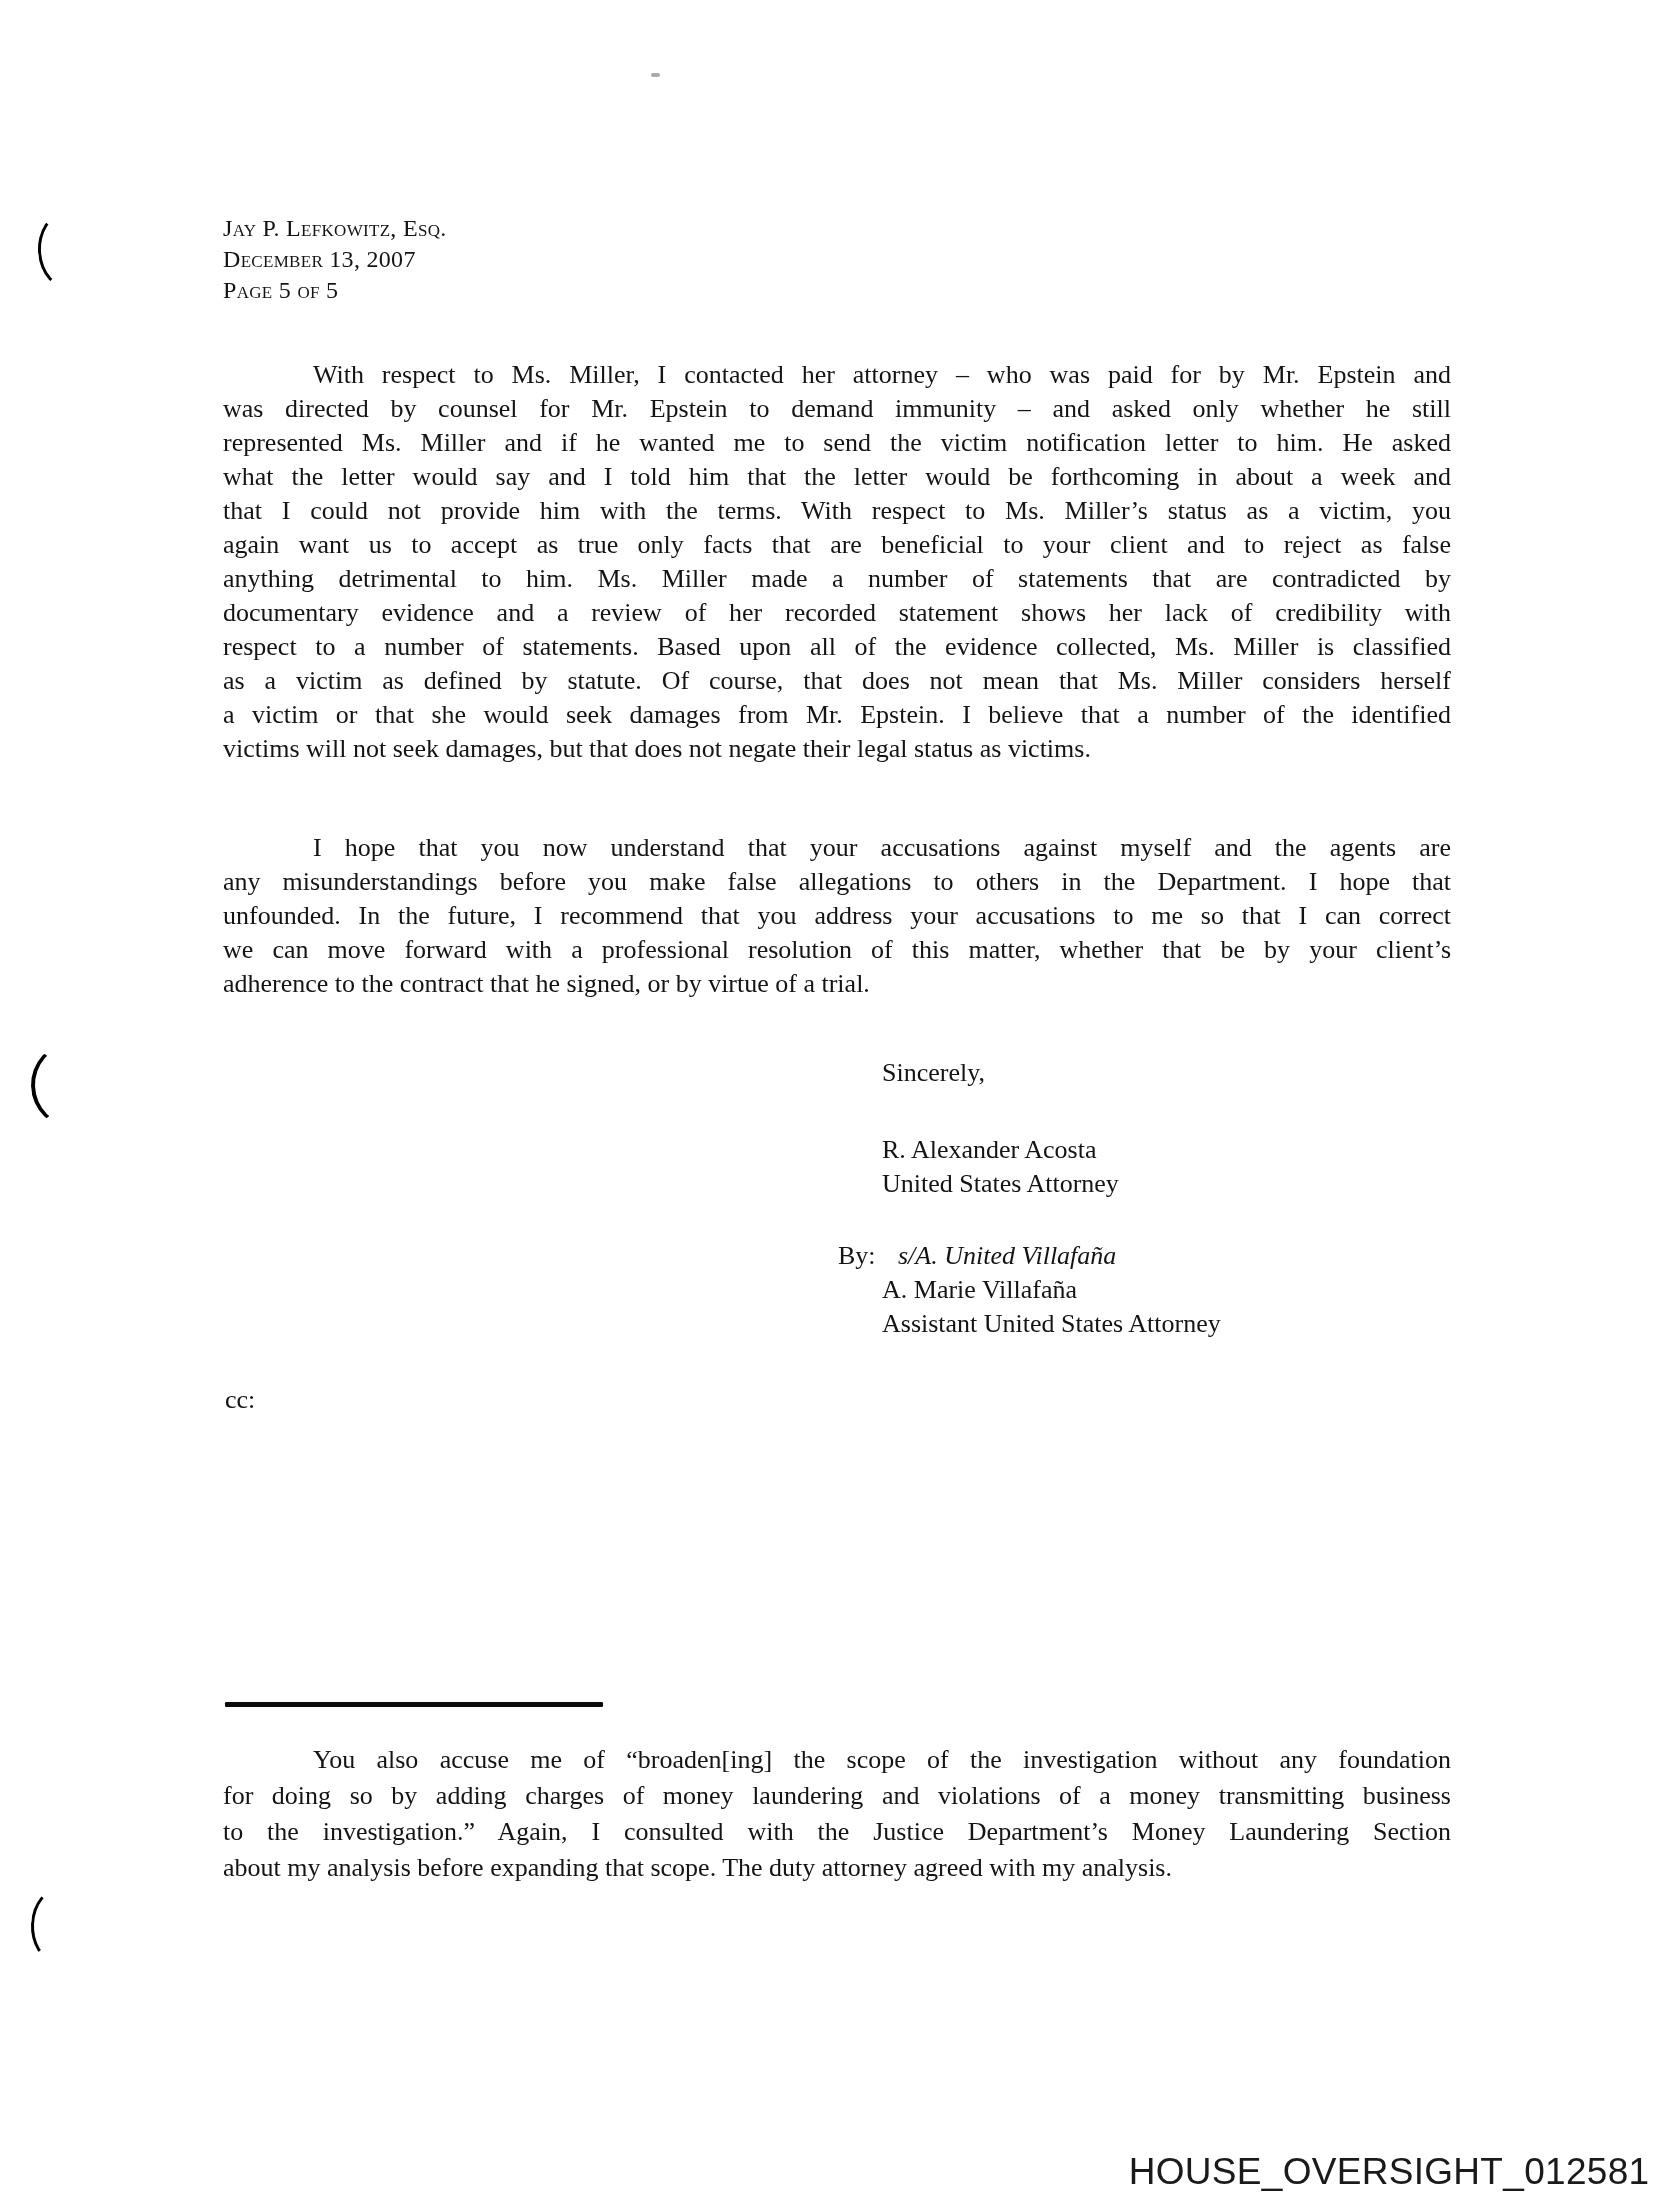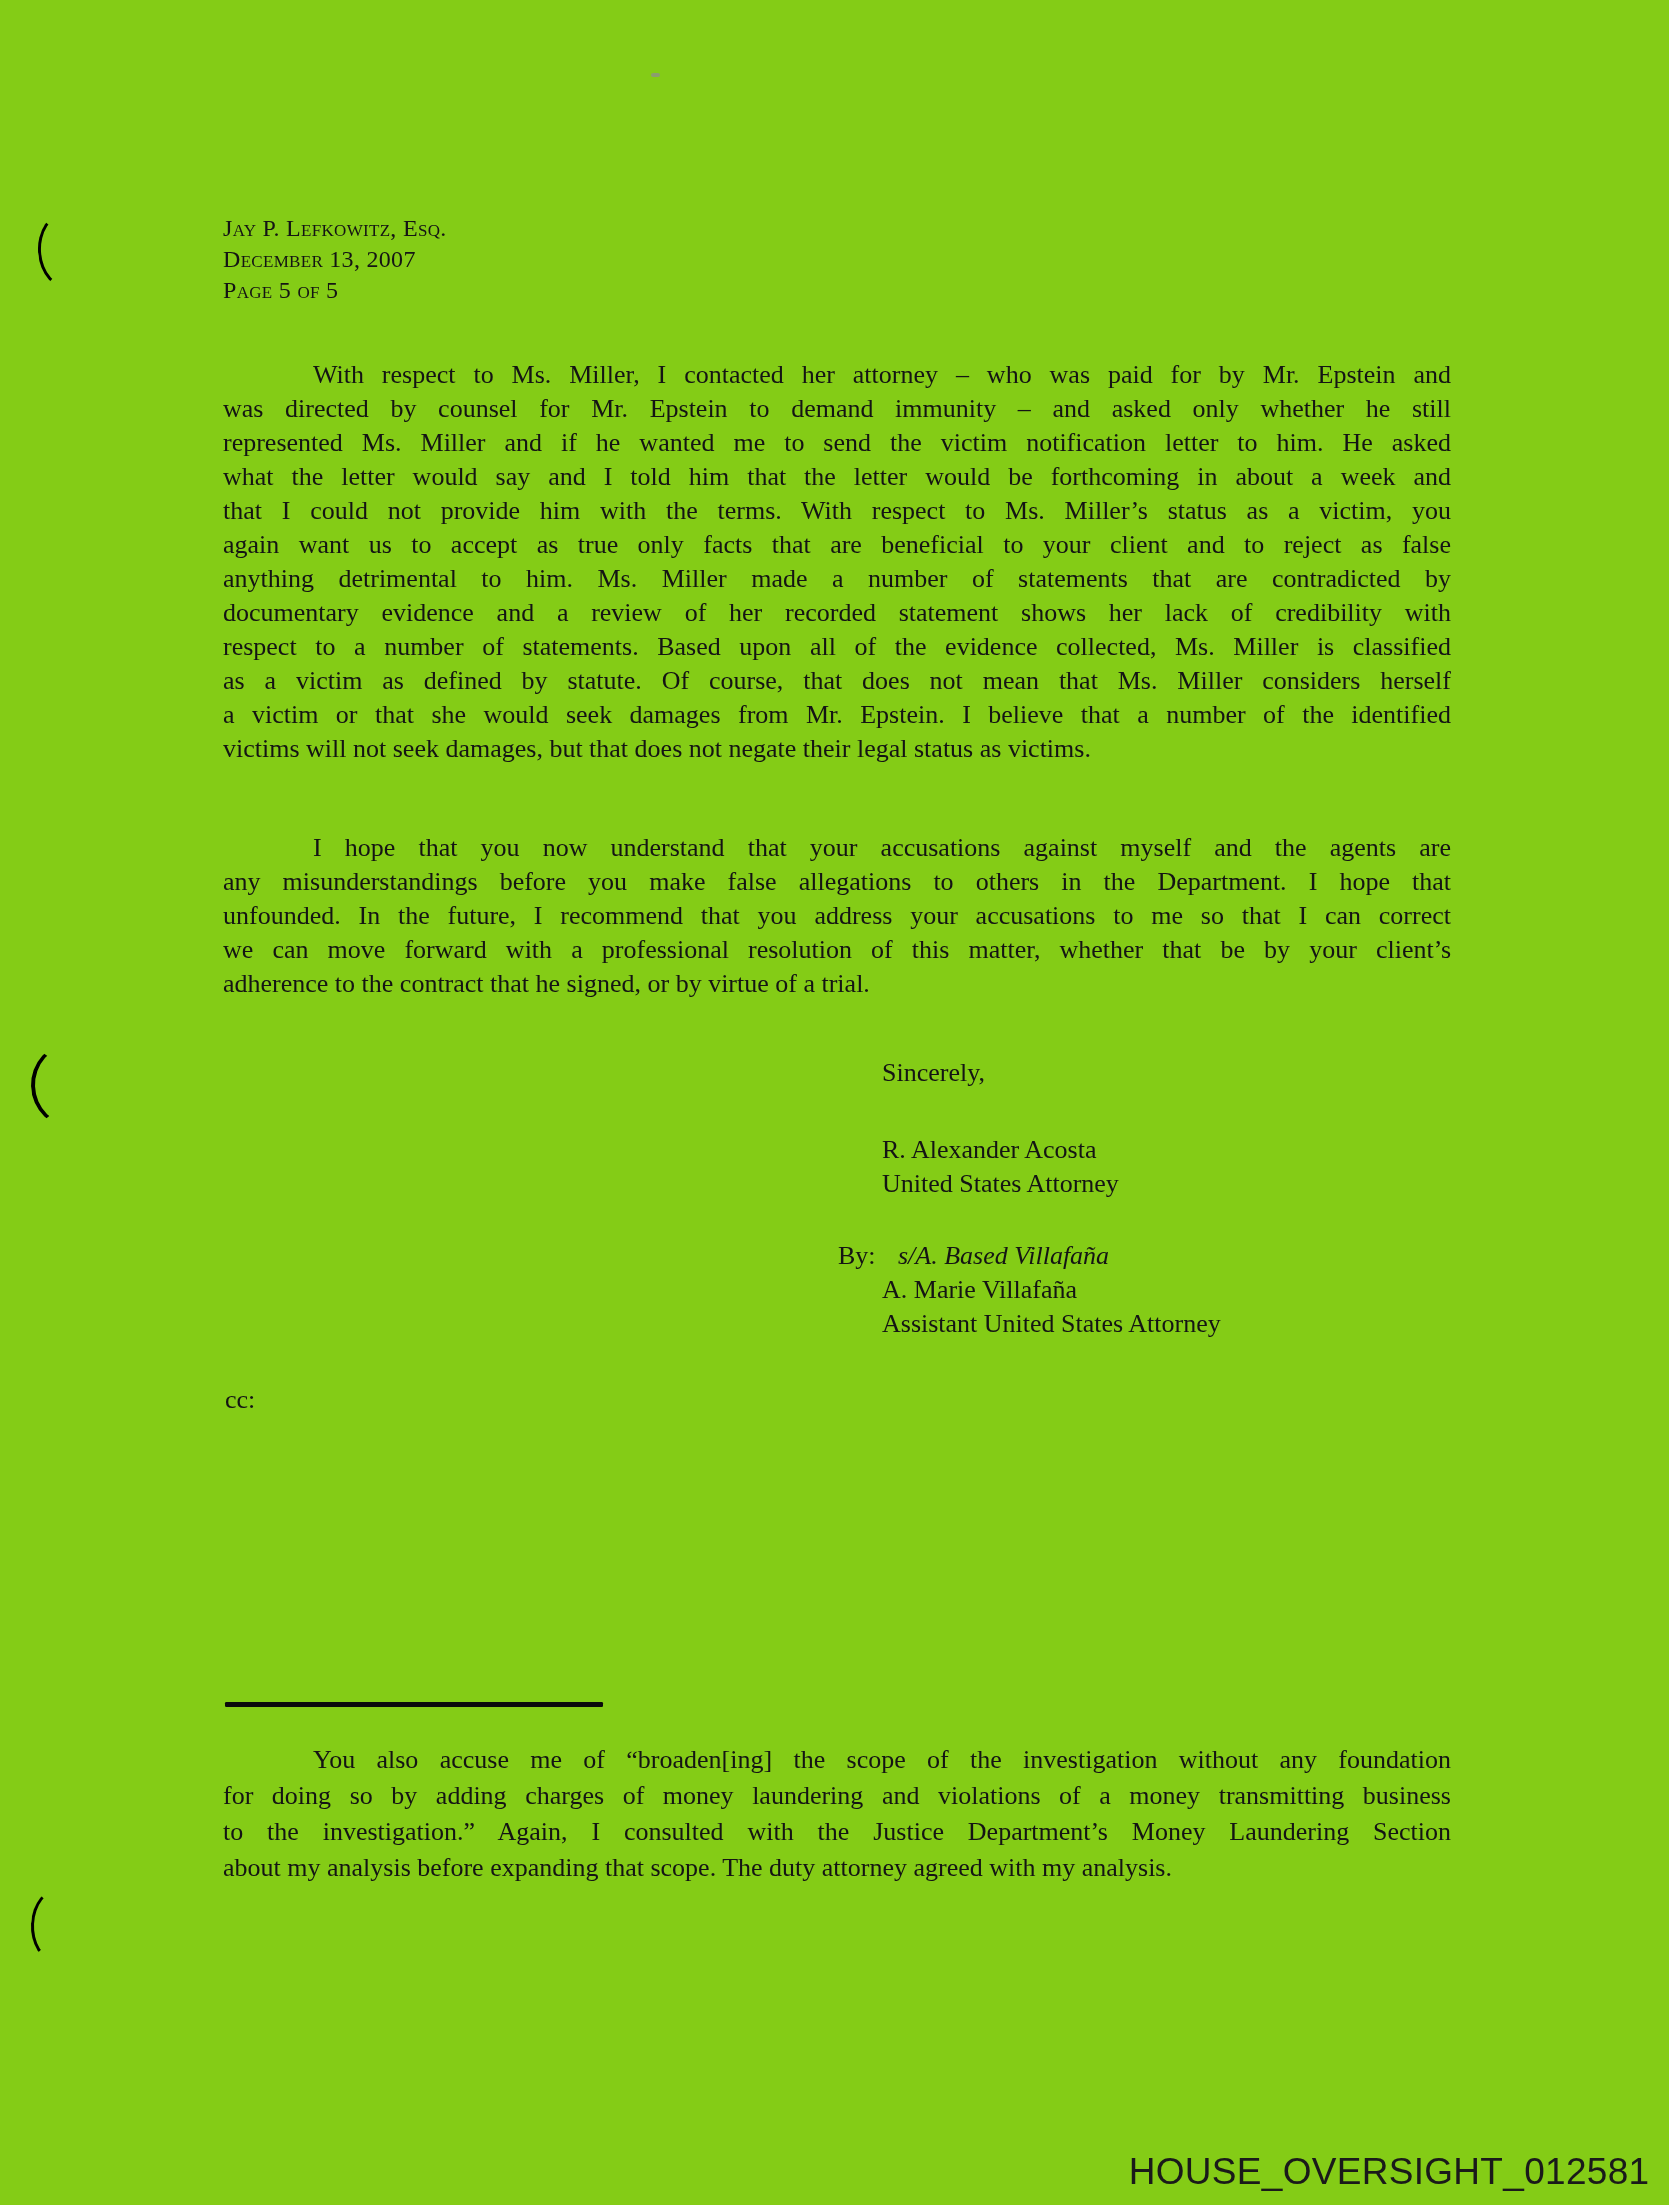--- a/index.html
+++ b/index.html
@@ -1,19 +1,19 @@
 <!DOCTYPE html>
 <html style="font-size:10.5px"><head>
 <meta charset="utf-8">
 <style>
   html,body{margin:0;padding:0;background:#e8e8e8;}
   .page{
     position:relative;
     width:1669px;height:2205px;
-    background:#84cc16;
+    background:#ffffff;
     font-family:"Liberation Serif","DejaVu Serif",serif;
     color:#141414;
     overflow:hidden;
   }
   .abs{position:absolute;}
   
   .ref{
     left:223px;top:213px;
     font-size:24px;line-height:31px;
     font-variant:small-caps;
@@ -104,21 +104,21 @@
     <div class="jline">any misunderstandings before you make false allegations to others in the Department.  I hope that</div>
     <div class="jline">unfounded.  In the future, I recommend that you address your accusations to me so that I can correct</div>
     <div class="jline">we can move forward with a professional resolution of this matter, whether that be by your client’s</div>
     <div class="jline last">adherence to the contract that he signed, or by virtue of a trial.</div>
   </div>
 
   <div class="abs sig closing">Sincerely,</div>
   <div class="abs sig sig-name">R. Alexander Acosta</div>
   <div class="abs sig sig-title">United States Attorney</div>
   <div class="abs sig by-label">By:</div>
-  <div class="abs sig by-signed">s/A. Based Villafaña</div>
+  <div class="abs sig by-signed">s/A. United Villafaña</div>
   <div class="abs sig signer">A. Marie Villafaña</div>
   <div class="abs sig signer-title">Assistant United States Attorney</div>
 
   <div class="abs cc-label">cc:</div>
 
   <div class="abs fn-rule"></div>
   <div class="abs para fn-para">
     <div class="jline indent">You also accuse me of “broaden[ing] the scope of the investigation without any foundation</div>
     <div class="jline">for doing so by adding charges of money laundering and violations of a money transmitting business</div>
     <div class="jline">to the investigation.”  Again, I consulted with the Justice Department’s Money Laundering Section</div>

